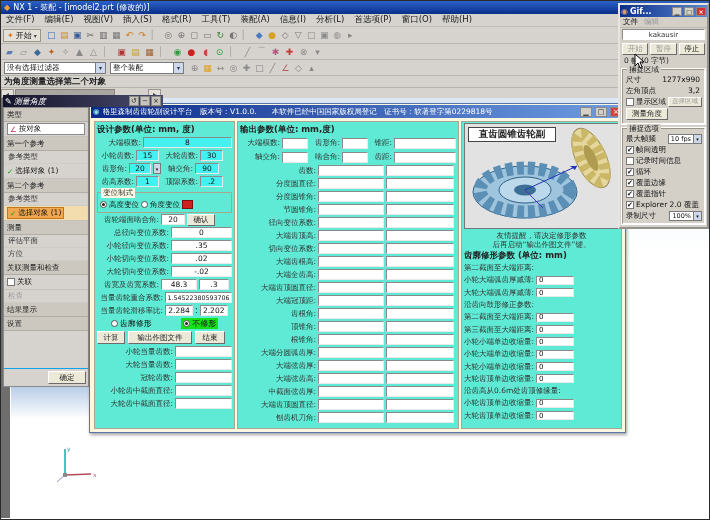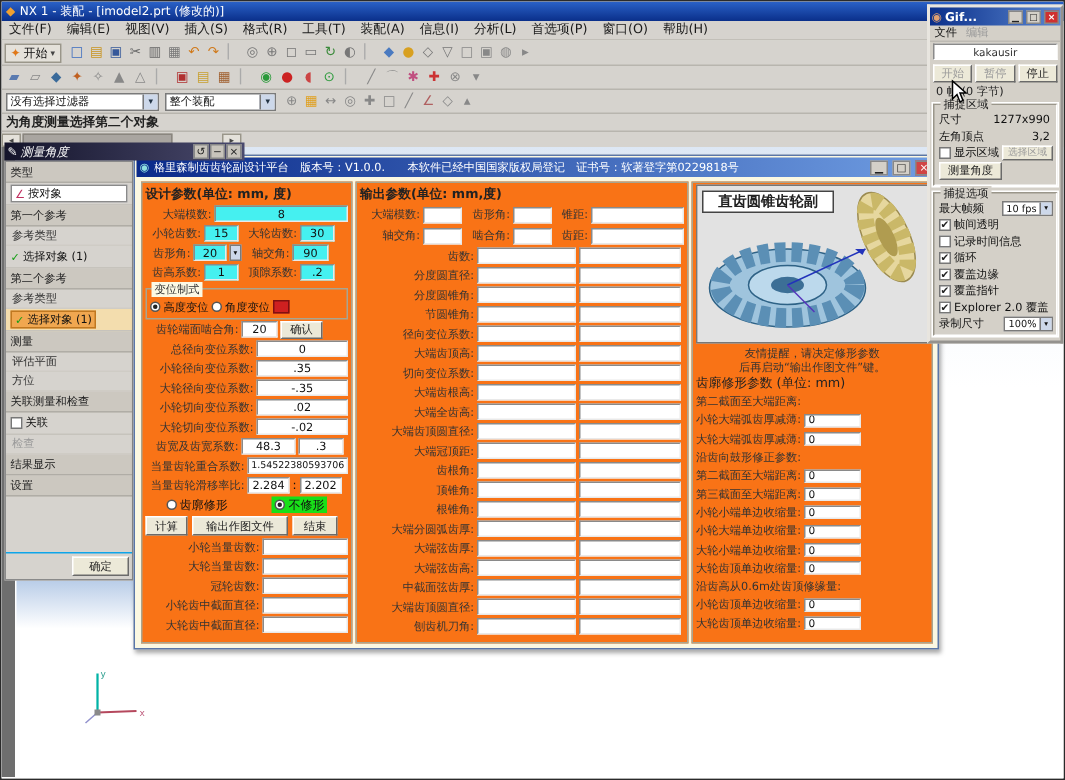--- a/index.html
+++ b/index.html
@@ -39,21 +39,21 @@
 .selrow2{background:#f3ddae}
 .selrow2 .selbox{background:#f0a750;border:1px solid #c07820;padding:0 2px;display:flex;gap:2px;align-items:center}
 .mfoot{height:18px;display:flex;align-items:center;justify-content:flex-end;padding:2px;border-top:1px solid #0ea5e9}
 .btn{border:1px solid;border-color:#fff #6a6a6a #6a6a6a #fff;background:#ece9d8;display:flex;align-items:center;justify-content:center;font-size:7.5px;color:#222}
 
 #dlg{left:88px;top:102px;width:537px;height:330px;background:#fbf8e2;border:1px solid #5a76a8;box-shadow:1px 2px 3px rgba(0,0,0,.35);z-index:10}
 #dtitle{position:absolute;left:1px;top:1px;right:1px;height:13px;background:linear-gradient(90deg,#0a2a8a,#6f9de2);color:#fff;display:flex;align-items:center;padding:0 2px;gap:3px;font-size:7.5px;white-space:nowrap;overflow:hidden}
 #dtitle .ttl{flex:1;overflow:hidden}
 .dwb{width:12px;height:10px;display:flex;align-items:center;justify-content:center;background:#d4d0c8;border:1px solid #888;color:#222;font-size:7px;flex:none}
 .dwb.close{background:#d04545;color:#fff}
-.col{position:absolute;top:17px;height:308px;border:1px solid #a9a590;background:#f97316;display:flex;flex-direction:column;padding:1px 2px}
+.col{position:absolute;top:17px;height:308px;border:1px solid #a9a590;background:#5eead4;display:flex;flex-direction:column;padding:1px 2px}
 #colL{left:4px;width:141px}
 #colM{left:147px;width:222px}
 #colR{left:371px;width:161px}
 .chdr{height:13px;display:flex;align-items:center;font-size:8.5px;font-weight:bold;color:#222;white-space:nowrap}
 .drow{height:13px;display:flex;align-items:center;gap:2px;white-space:nowrap}
 .lb{text-align:right;color:#333;font-size:7.5px;white-space:nowrap;flex:none}
 .fld{height:11px;background:#fff;border:1px solid;border-color:#8a8a8a #e9e9e9 #e9e9e9 #8a8a8a;display:flex;align-items:center;justify-content:center;font-size:7.5px;color:#111;overflow:hidden}
 .cyan{background:#45f0f0}
 .rad{width:7px;height:7px;border:1px solid #555;border-radius:50%;background:#fff;display:inline-flex;align-items:center;justify-content:center;flex:none}
 .rad.on::after{content:"";width:3px;height:3px;background:#222;border-radius:50%}
@@ -62,21 +62,21 @@
 .swatch{width:11px;height:9px;background:#cf2020;border:1px solid #801010;flex:none}
 .greenhl{background:#18e018;display:flex;align-items:center;gap:2px;padding:0 2px}
 .orow{height:13px;display:flex;align-items:center;gap:2px}
 .orow .lb{width:76px}
 .of1{width:66px}.of2{width:68px}
 .trow{height:14px;display:flex;align-items:center;gap:2px}
 
 #imgbox{height:106px;border:1px solid #777;background:#dcdcdc;position:relative;flex:none;margin-bottom:2px}
 #imglabel{position:absolute;left:3px;top:3px;width:88px;height:15px;background:#fff;border:1px solid #444;display:flex;align-items:center;justify-content:center;font-size:9.5px;font-weight:bold;color:#222}
 .note{height:9px;display:flex;justify-content:center;color:#333;font-size:7.5px;white-space:nowrap}
-.modhdr{height:12px;display:flex;align-items:center;font-size:8.5px;font-weight:normal;color:#222;margin-top:1px}
+.modhdr{height:12px;display:flex;align-items:center;font-size:8.5px;font-weight:bold;color:#222;margin-top:1px}
 .gmrow{height:12.3px;display:flex;align-items:center;gap:2px;white-space:nowrap}
 .gmrow .lb{text-align:left}
 .gmf{width:38px;height:9px;font-size:7px;justify-content:flex-start;padding-left:2px}
 
 #gifwin{left:617px;top:2px;width:91px;height:226px;background:#d4d0c8;border:2px outset #e8e5df;z-index:40;display:flex;flex-direction:column;font-size:7.5px}
 #giftitle{height:12px;background:linear-gradient(90deg,#0a2f8a,#5a86d0);color:#fff;display:flex;align-items:center;padding:0 1px;gap:2px;font-weight:bold;font-size:8px}
 #giftitle .sp{flex:1}
 .gwb{width:10px;height:9px;background:#d4d0c8;border:1px solid #888;color:#222;display:flex;align-items:center;justify-content:center;font-size:6px;flex:none}
 .gwb.close{background:#cf3030;color:#fff}
 #gifmenu{height:11px;display:flex;align-items:flex-start;gap:6px;padding:0 3px;border-bottom:1px solid #bdbab3}
@@ -352,24 +352,20 @@
 
       <div class="drow">
           <span class="lb" style="width:72px">总径向变位系数:</span>
           <span class="fld" style="flex:1">0</span>
         </div>
           <div class="drow">
           <span class="lb" style="width:72px">小轮径向变位系数:</span>
           <span class="fld" style="flex:1">.35</span>
         </div>
           <div class="drow">
-          <span class="lb" style="width:72px">大轮径向变位系数:</span>
-          <span class="fld" style="flex:1">-.35</span>
-        </div>
-          <div class="drow">
           <span class="lb" style="width:72px">小轮切向变位系数:</span>
           <span class="fld" style="flex:1">.02</span>
         </div>
           <div class="drow">
           <span class="lb" style="width:72px">大轮切向变位系数:</span>
           <span class="fld" style="flex:1">-.02</span>
         </div>
         </div>
       <div class="drow">
         <span class="lb" style="width:62px">齿宽及齿宽系数:</span>

